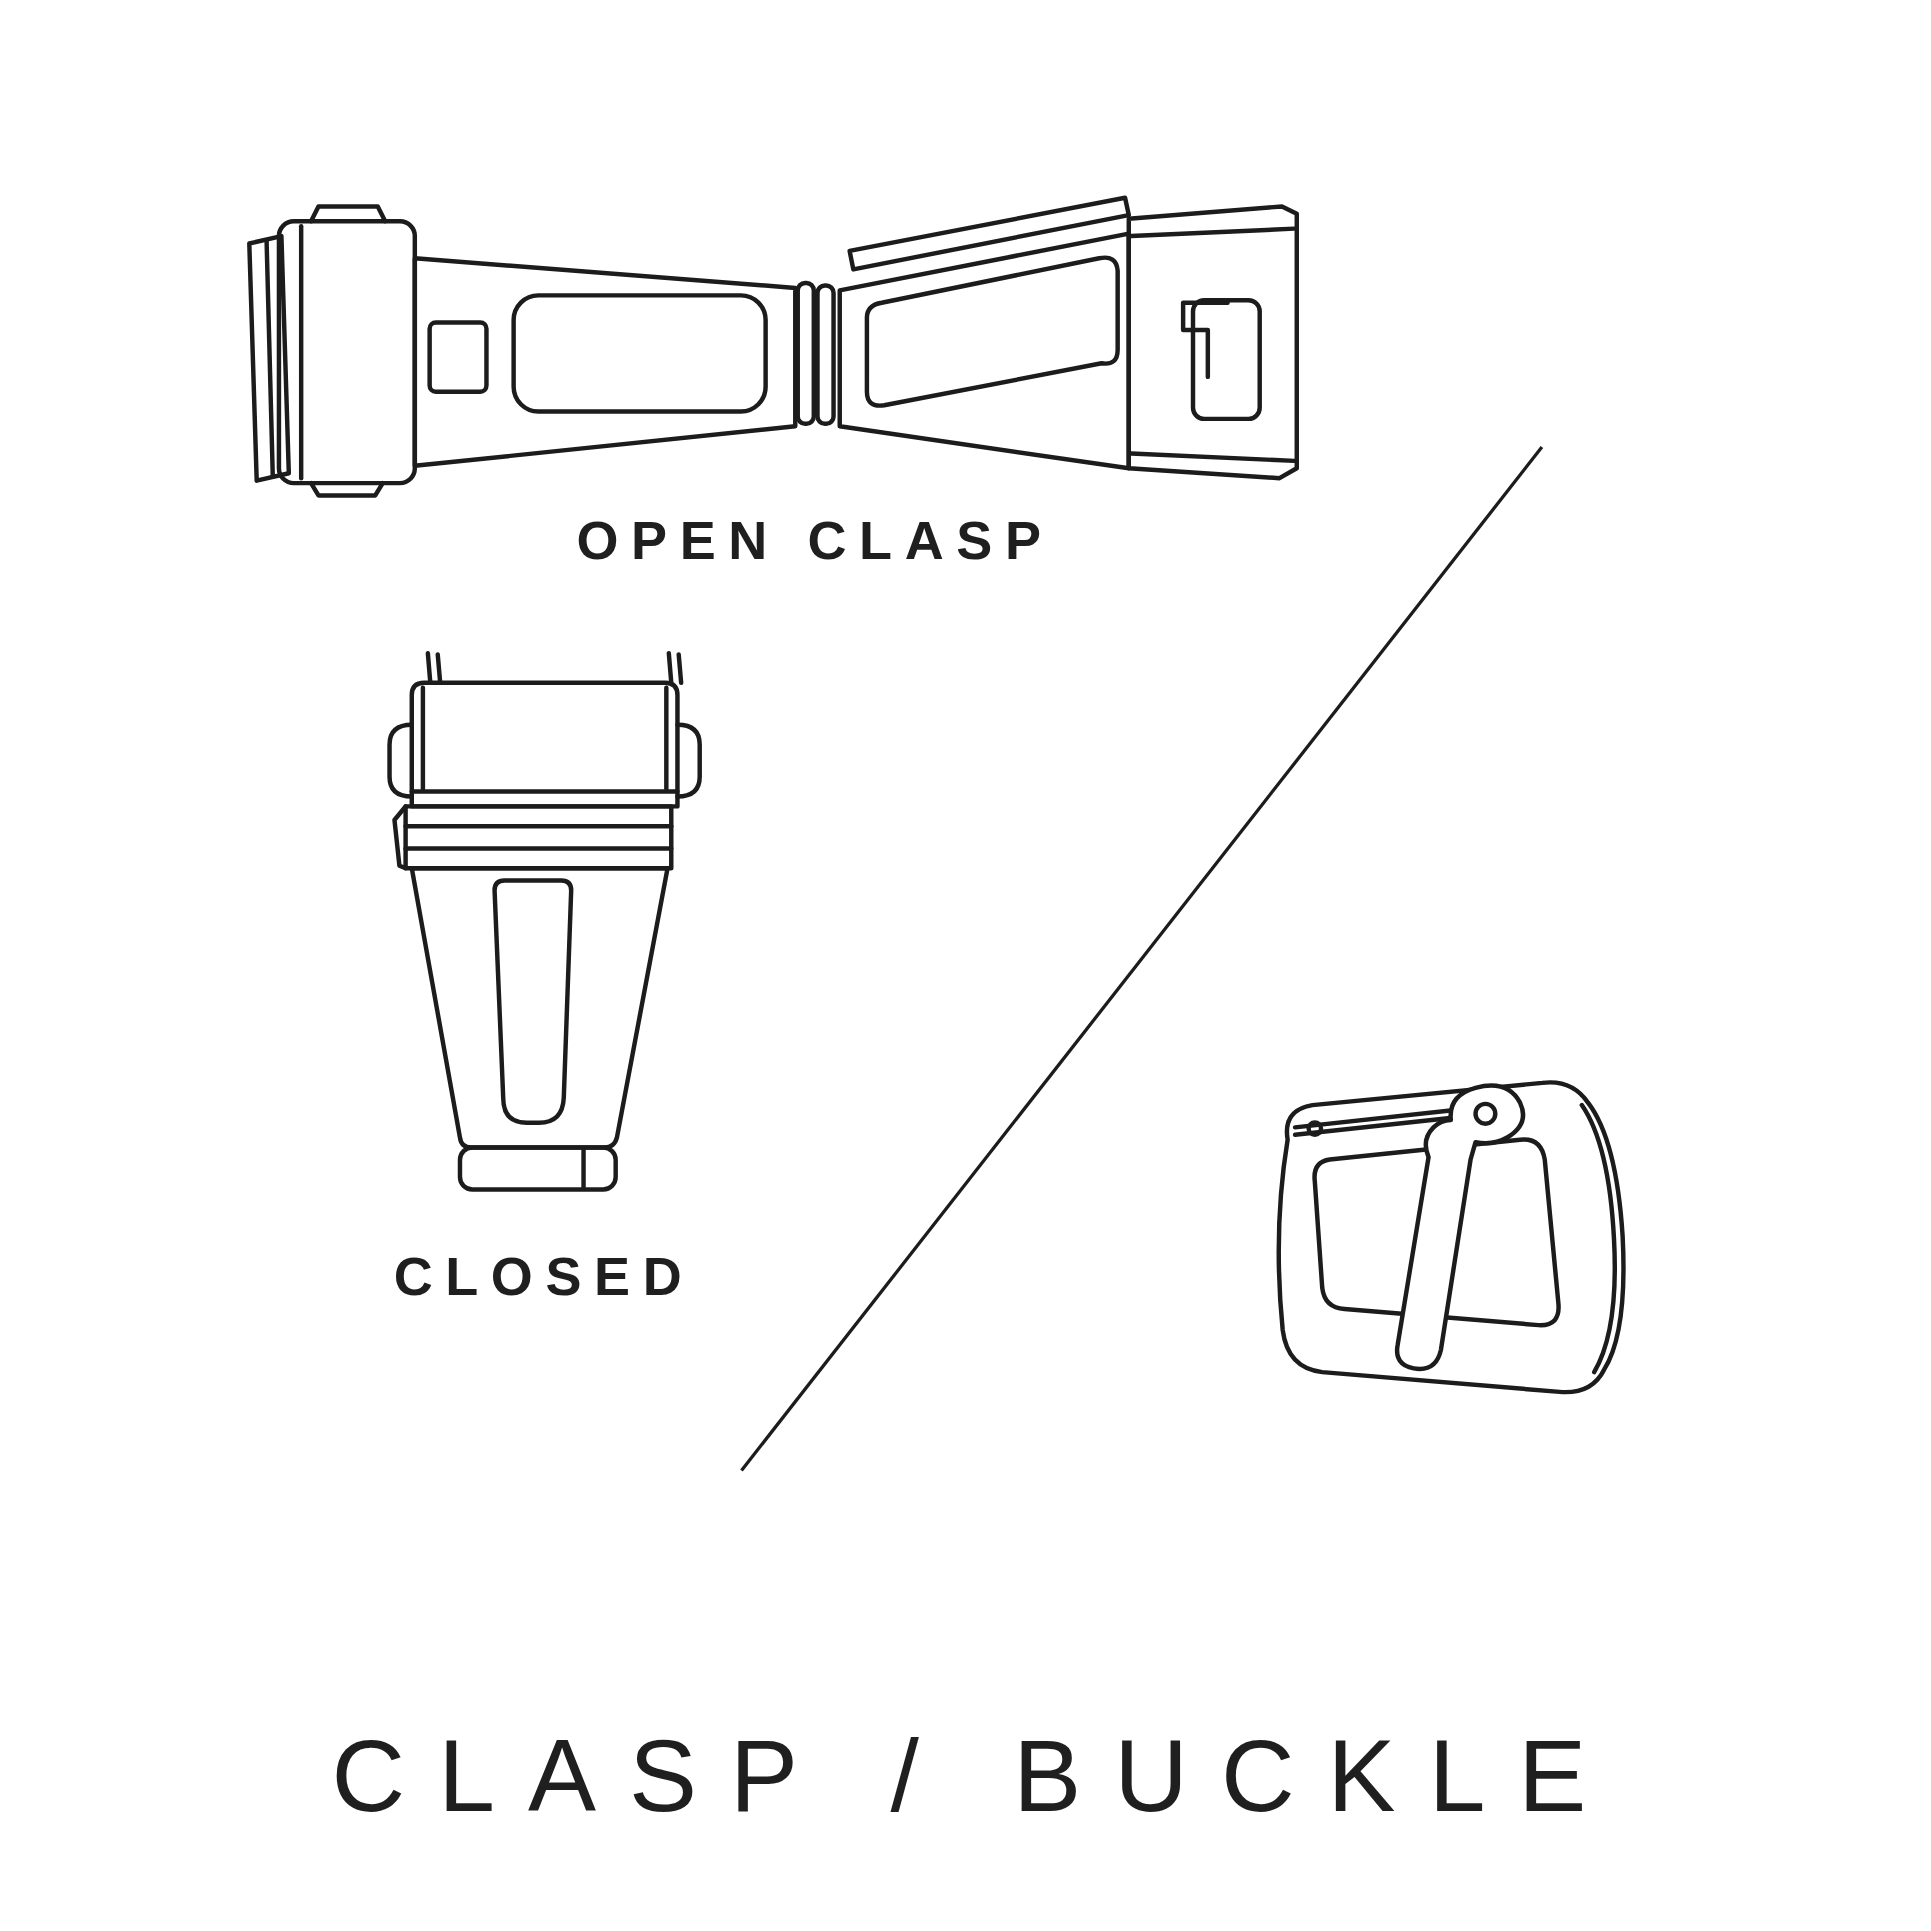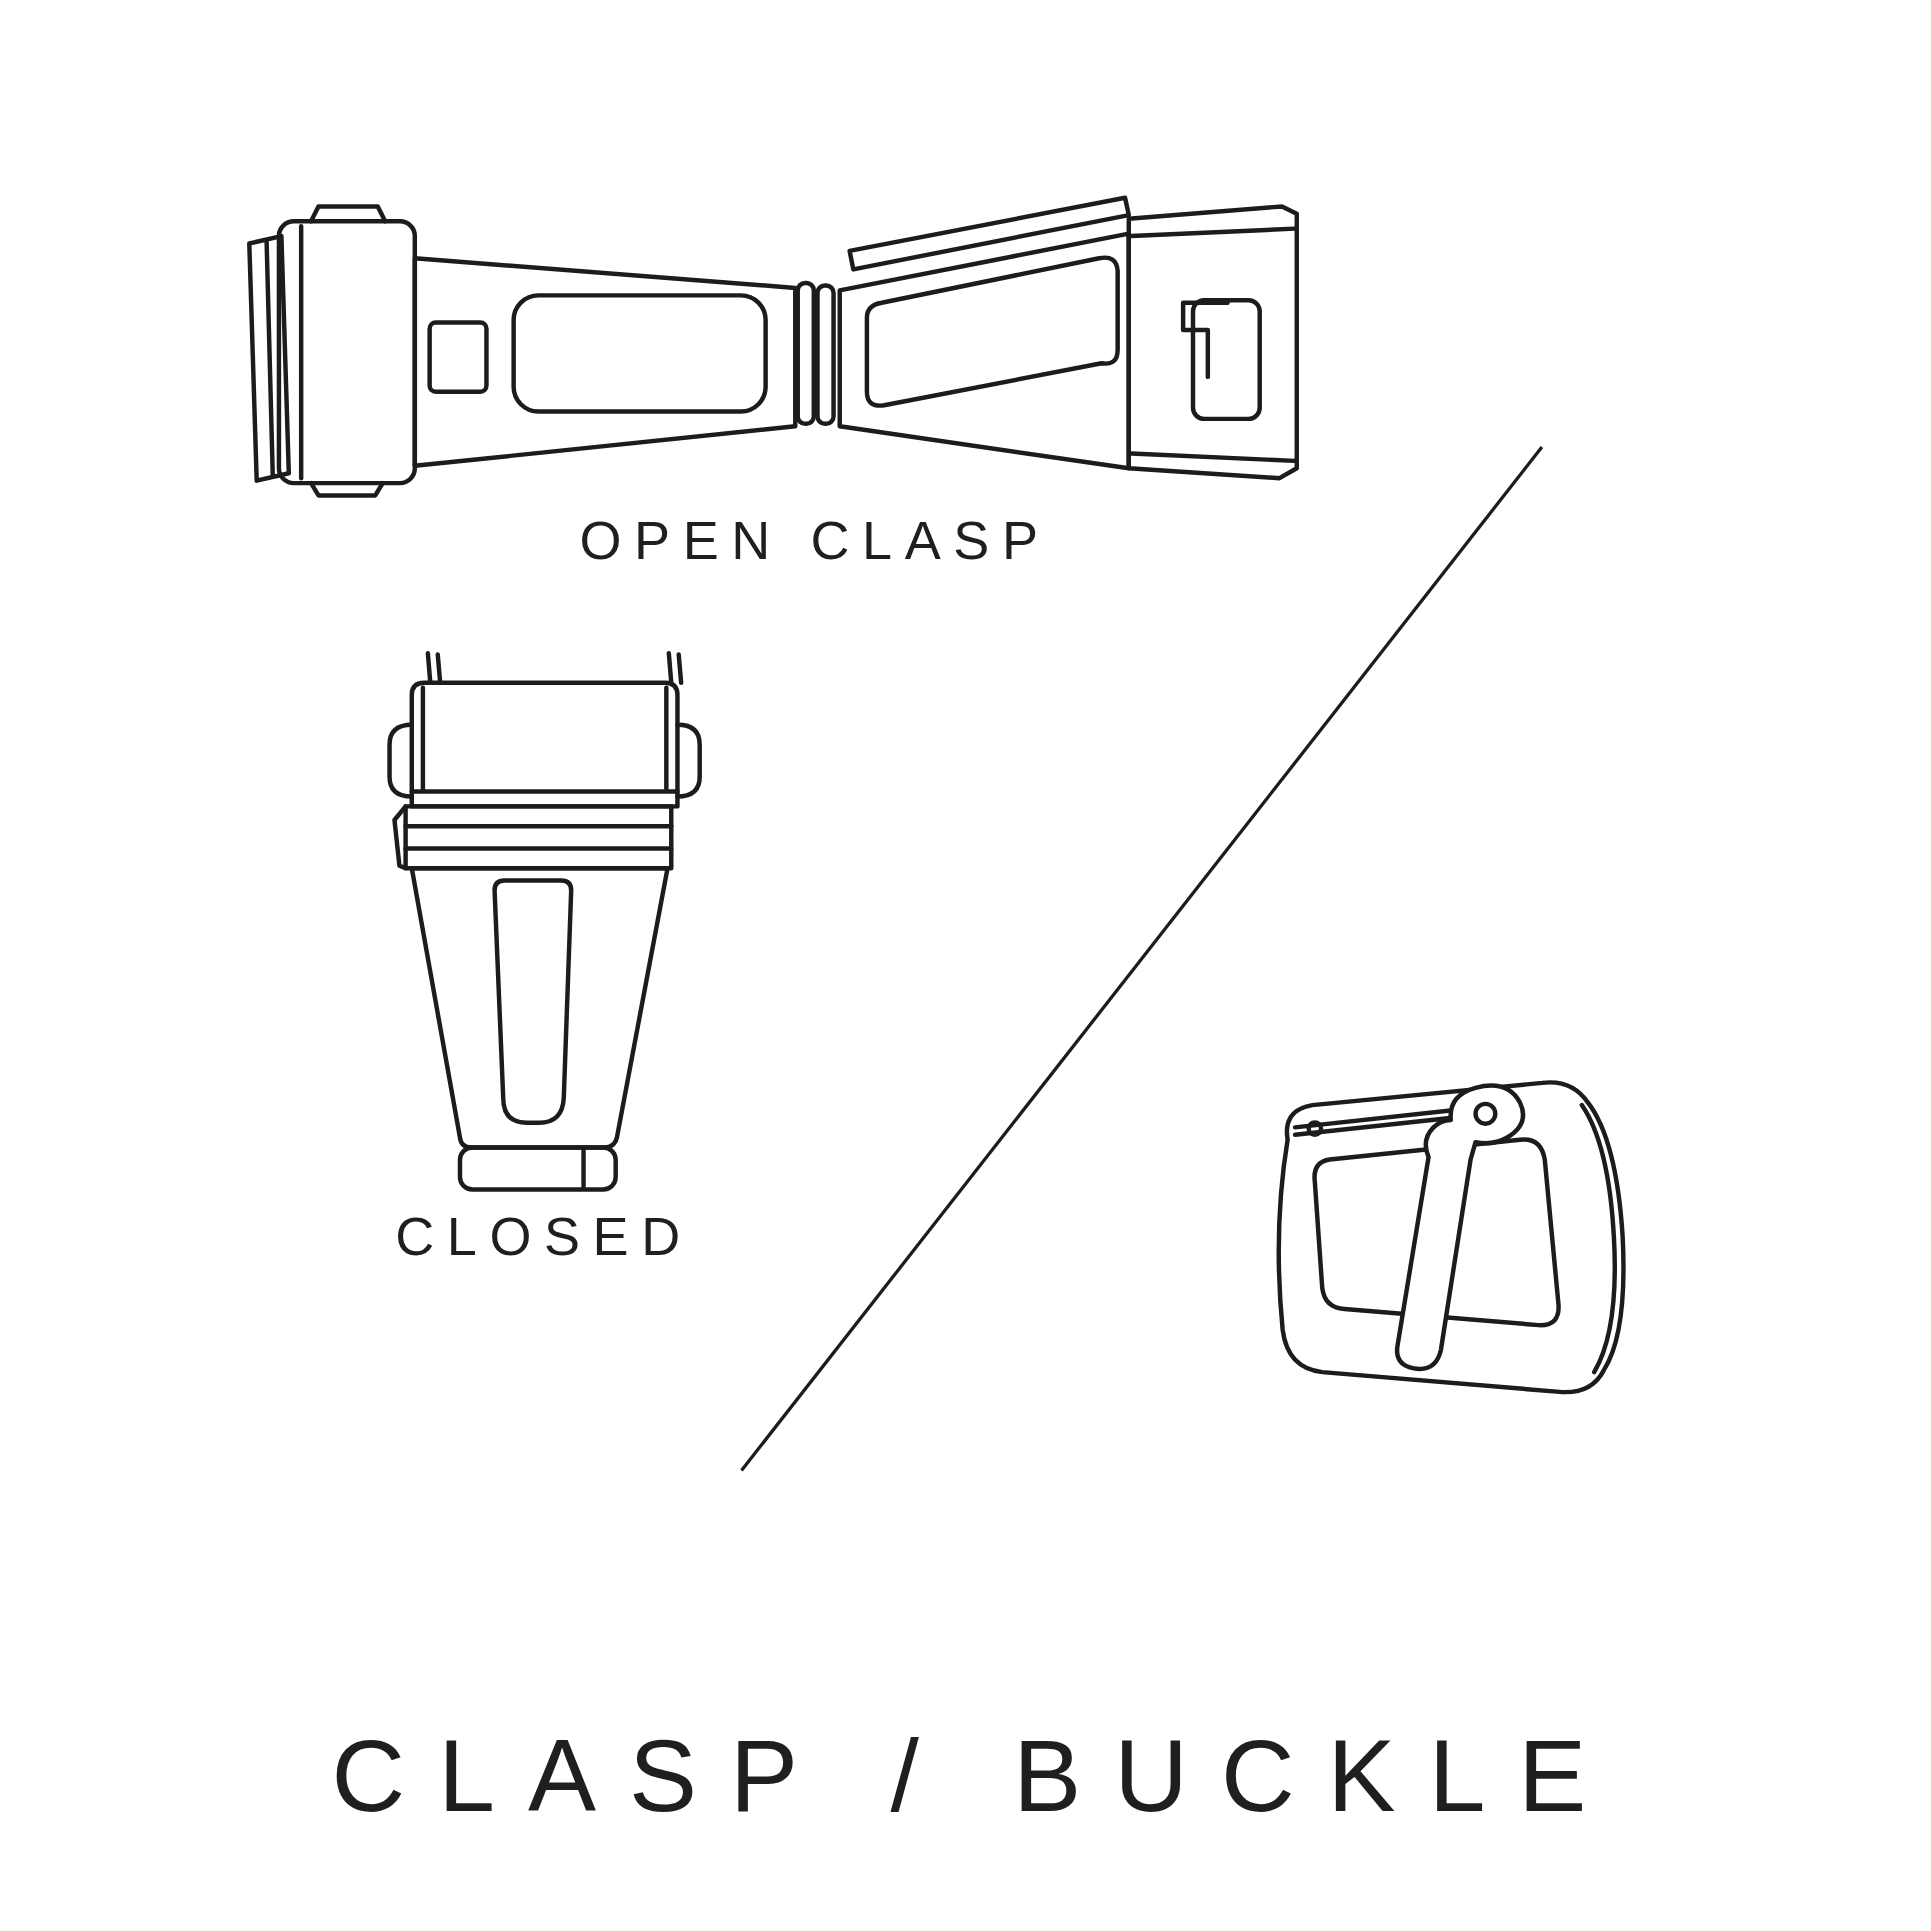--- a/index.html
+++ b/index.html
@@ -11,21 +11,21 @@
     overflow: hidden;
     font-family: "Liberation Sans", sans-serif;
     color: #1f1f1f;
   }
   .illus { position: absolute; }
   .illus svg { display: block; width: 100%; height: 100%; }
   .lbl {
     position: absolute;
     text-align: center;
     color: #1f1f1f;
-    font-weight: 400;
+    font-weight: 700;
     white-space: nowrap;
   }
   .caption {
     font-size: 54px;
     letter-spacing: 12.6px;
   }
   .title {
     font-size: 102px;
     letter-spacing: 33px;
     font-weight: 400;
@@ -97,21 +97,21 @@
 
       <path class="stroke" d="M33,182 L240,182 L199,400 Q197,408 189,408 L81,408 Q73,408 72,400 Z"></path>
 
       <path class="stroke" d="M108,192 L154,192 Q162,192 162,200 L156,368 Q155,388 136,388 L126,388 Q107,388 107,368 L100,200 Q100,192 108,192 Z"></path>
 
       <rect class="stroke" x="72" y="408" width="126" height="34" rx="10"></rect>
       <path class="stroke" d="M172,410 L172,440"></path>
     </svg>
   </div>
 
-  <div class="lbl caption" style="left:371px; top:1205px; width:346px;">CLOSED</div>
+  <div class="lbl caption" style="left:371px; top:1245px; width:346px;">CLOSED</div>
 
   <svg class="illus" style="left:0; top:0; width:1931px; height:1931px; pointer-events:none;" viewBox="0 0 2000 2000">
     <line x1="1597" y1="463" x2="768" y2="1523" stroke="#1c1c1c" stroke-width="3.4"></line>
   </svg>
 
   <div class="illus" style="left:1211px; top:1063px; width:445px; height:371px;">
     <svg viewBox="0 0 360 300">
 
       <path class="stroke" d="M62,62 Q58,38 82,34 L268,16 Q292,13 305,32 Q328,62 333,140 Q337,218 318,248 Q308,268 282,266 L90,250 Q62,247 58,216 Q50,135 62,62 Z"></path>
 

